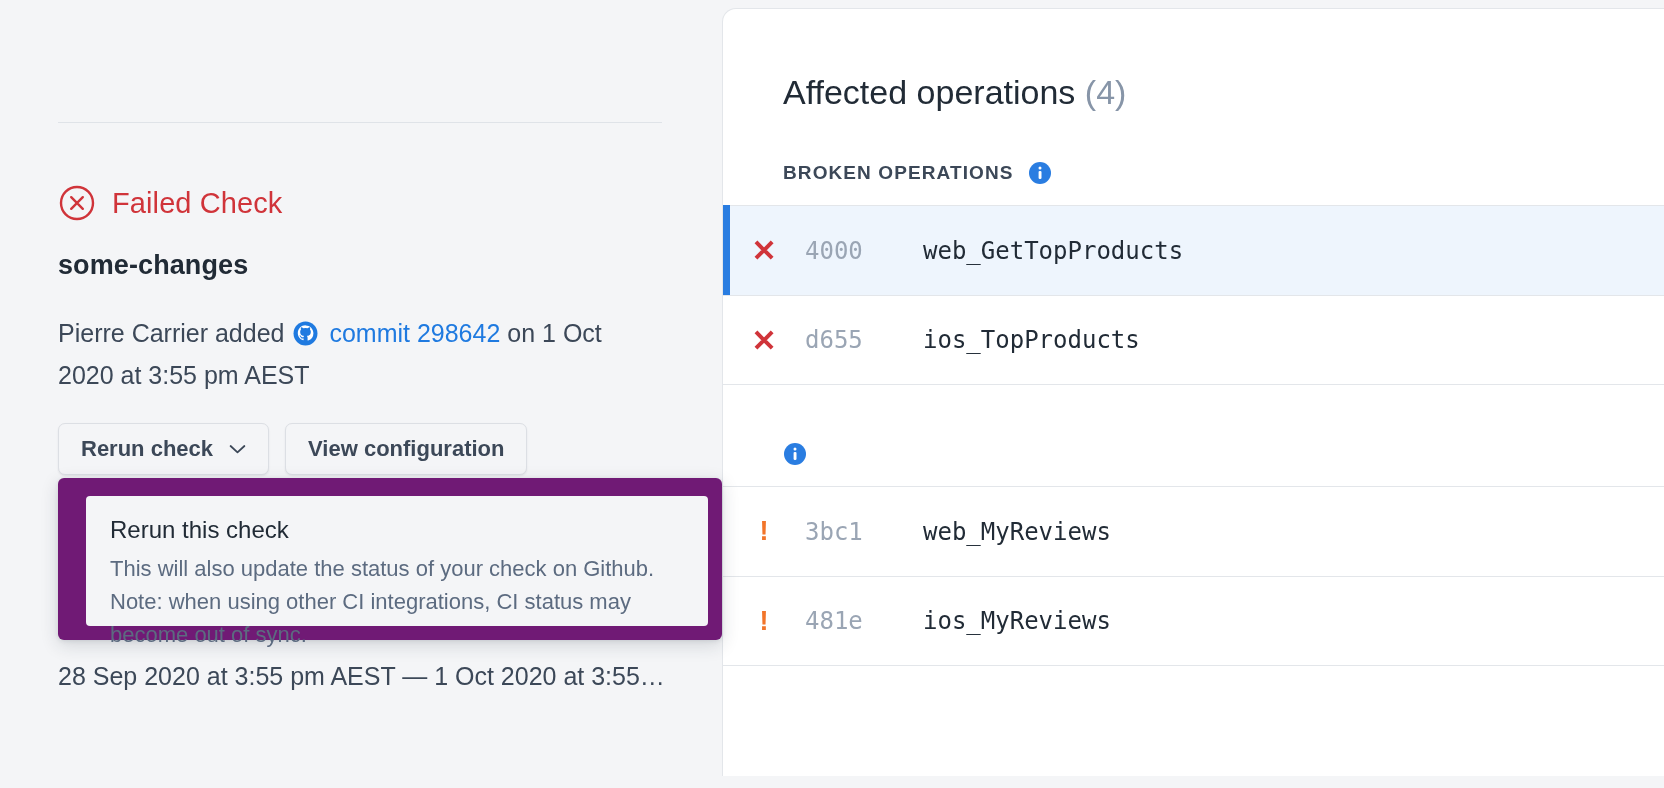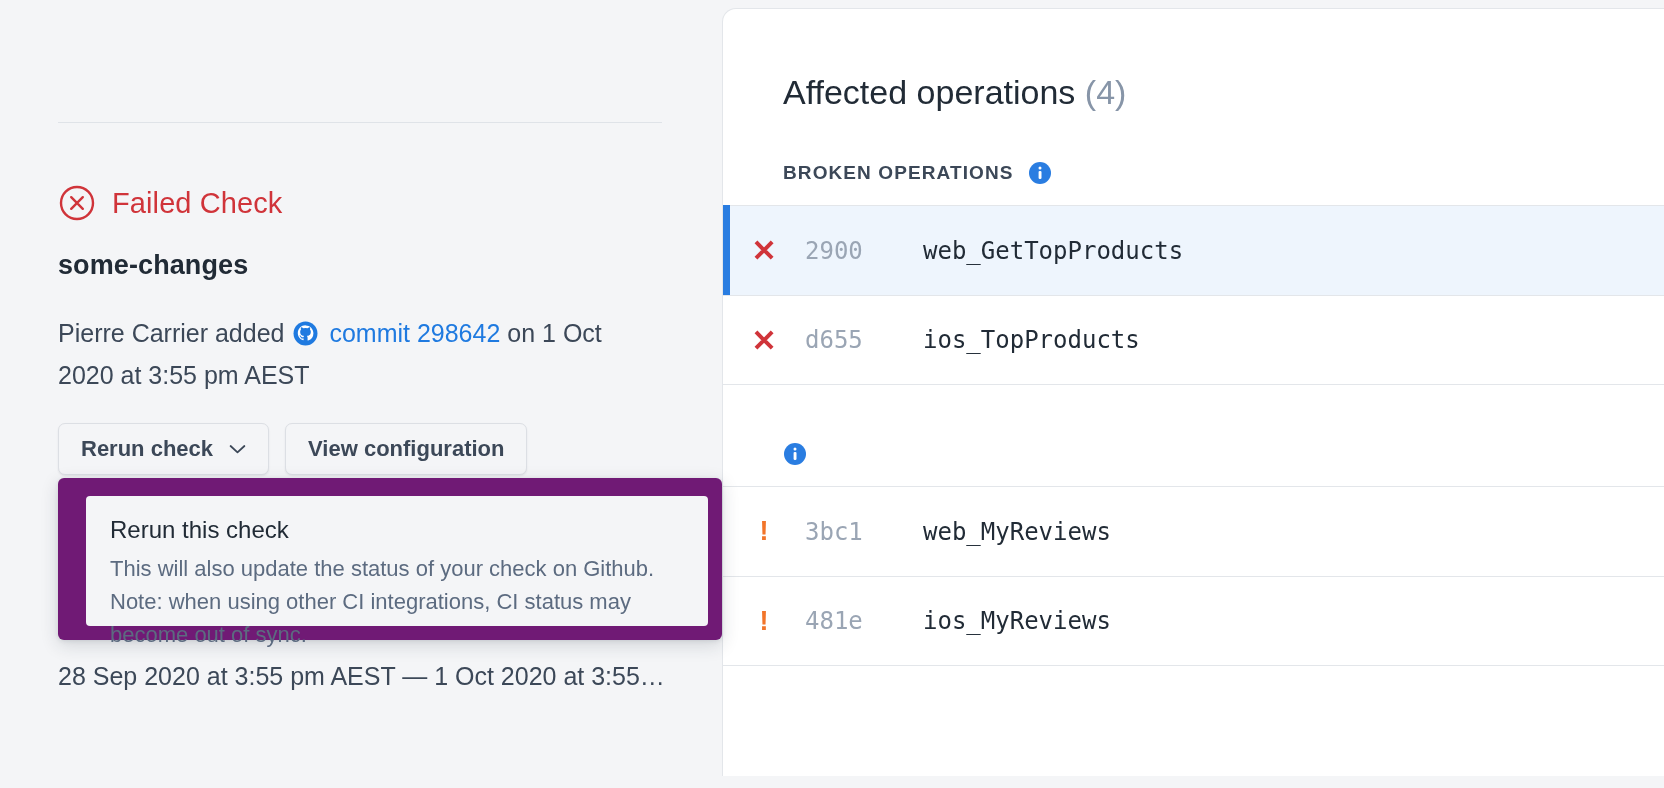--- a/index.html
+++ b/index.html
@@ -215,21 +215,21 @@
           <circle cx="12" cy="12" r="11" fill="#2a7de1"></circle>
           <circle cx="12" cy="6.9" r="1.5" fill="#ffffff"></circle>
           <rect x="10.6" y="9.9" width="2.9" height="8" rx="1.2" fill="#ffffff"></rect>
         </svg>
       </span>
     </div>
 
     <div class="op-list broken">
       <div class="op-row selected">
         <span class="op-status err">✕</span>
-        <span class="op-id">2900</span>
+        <span class="op-id">4000</span>
         <span class="op-name">web_GetTopProducts</span>
       </div>
       <div class="op-row last">
         <span class="op-status err">✕</span>
         <span class="op-id">d655</span>
         <span class="op-name">ios_TopProducts</span>
       </div>
     </div>
 
     <div class="section-head changed">

